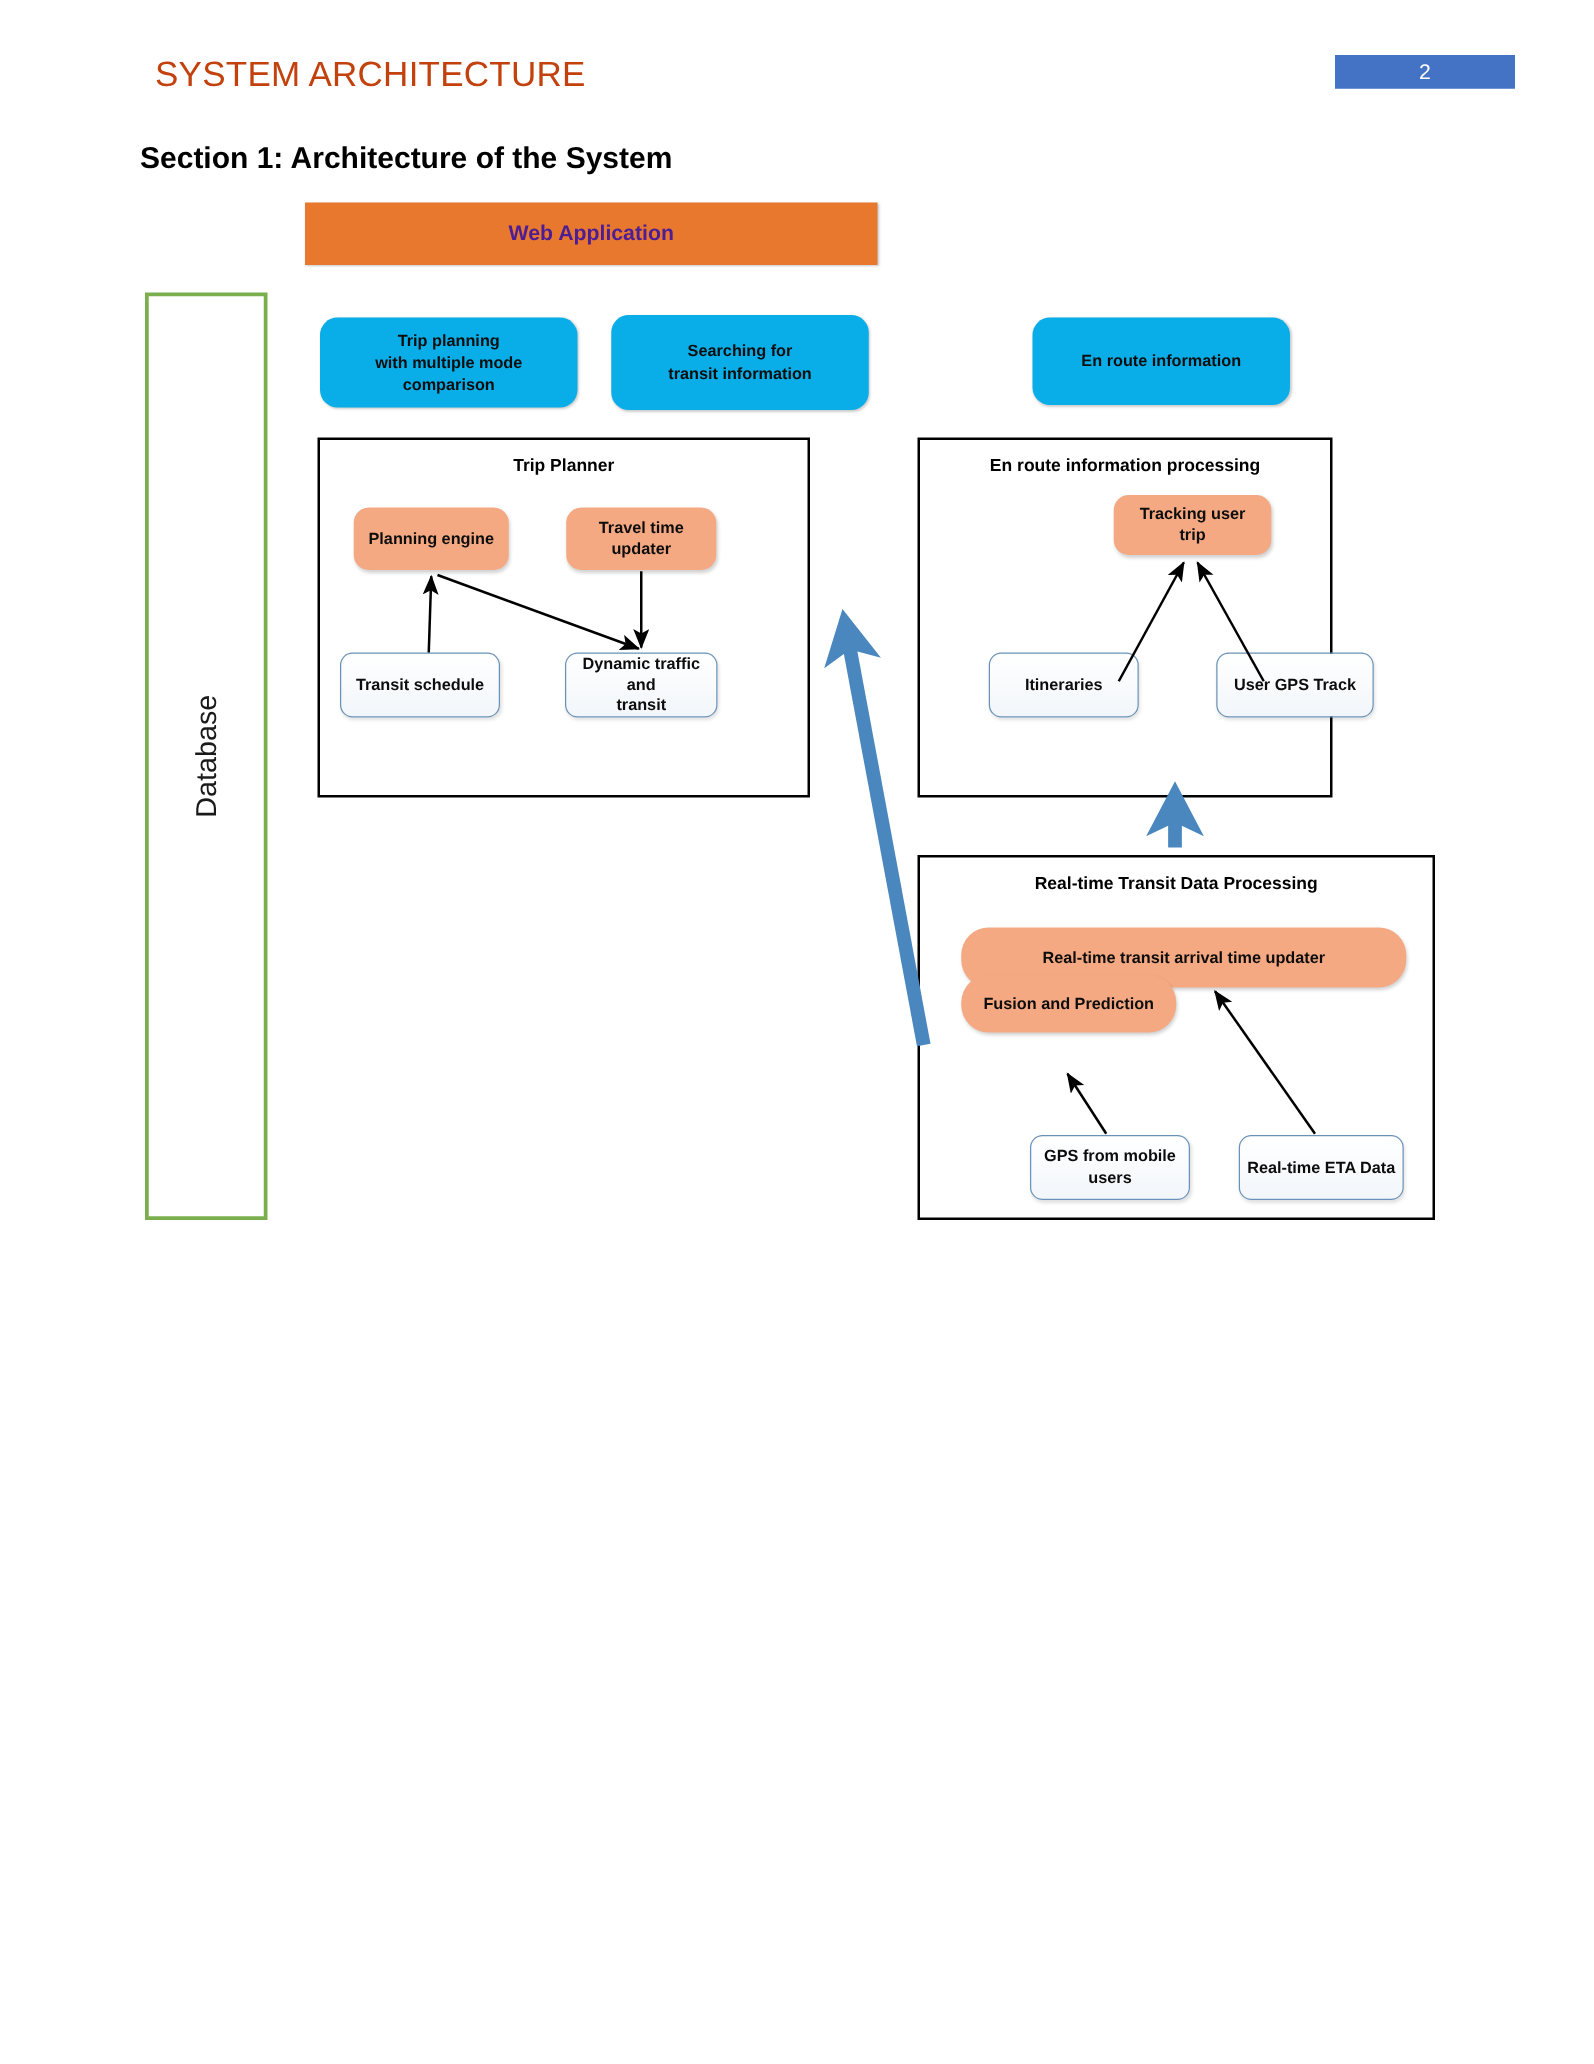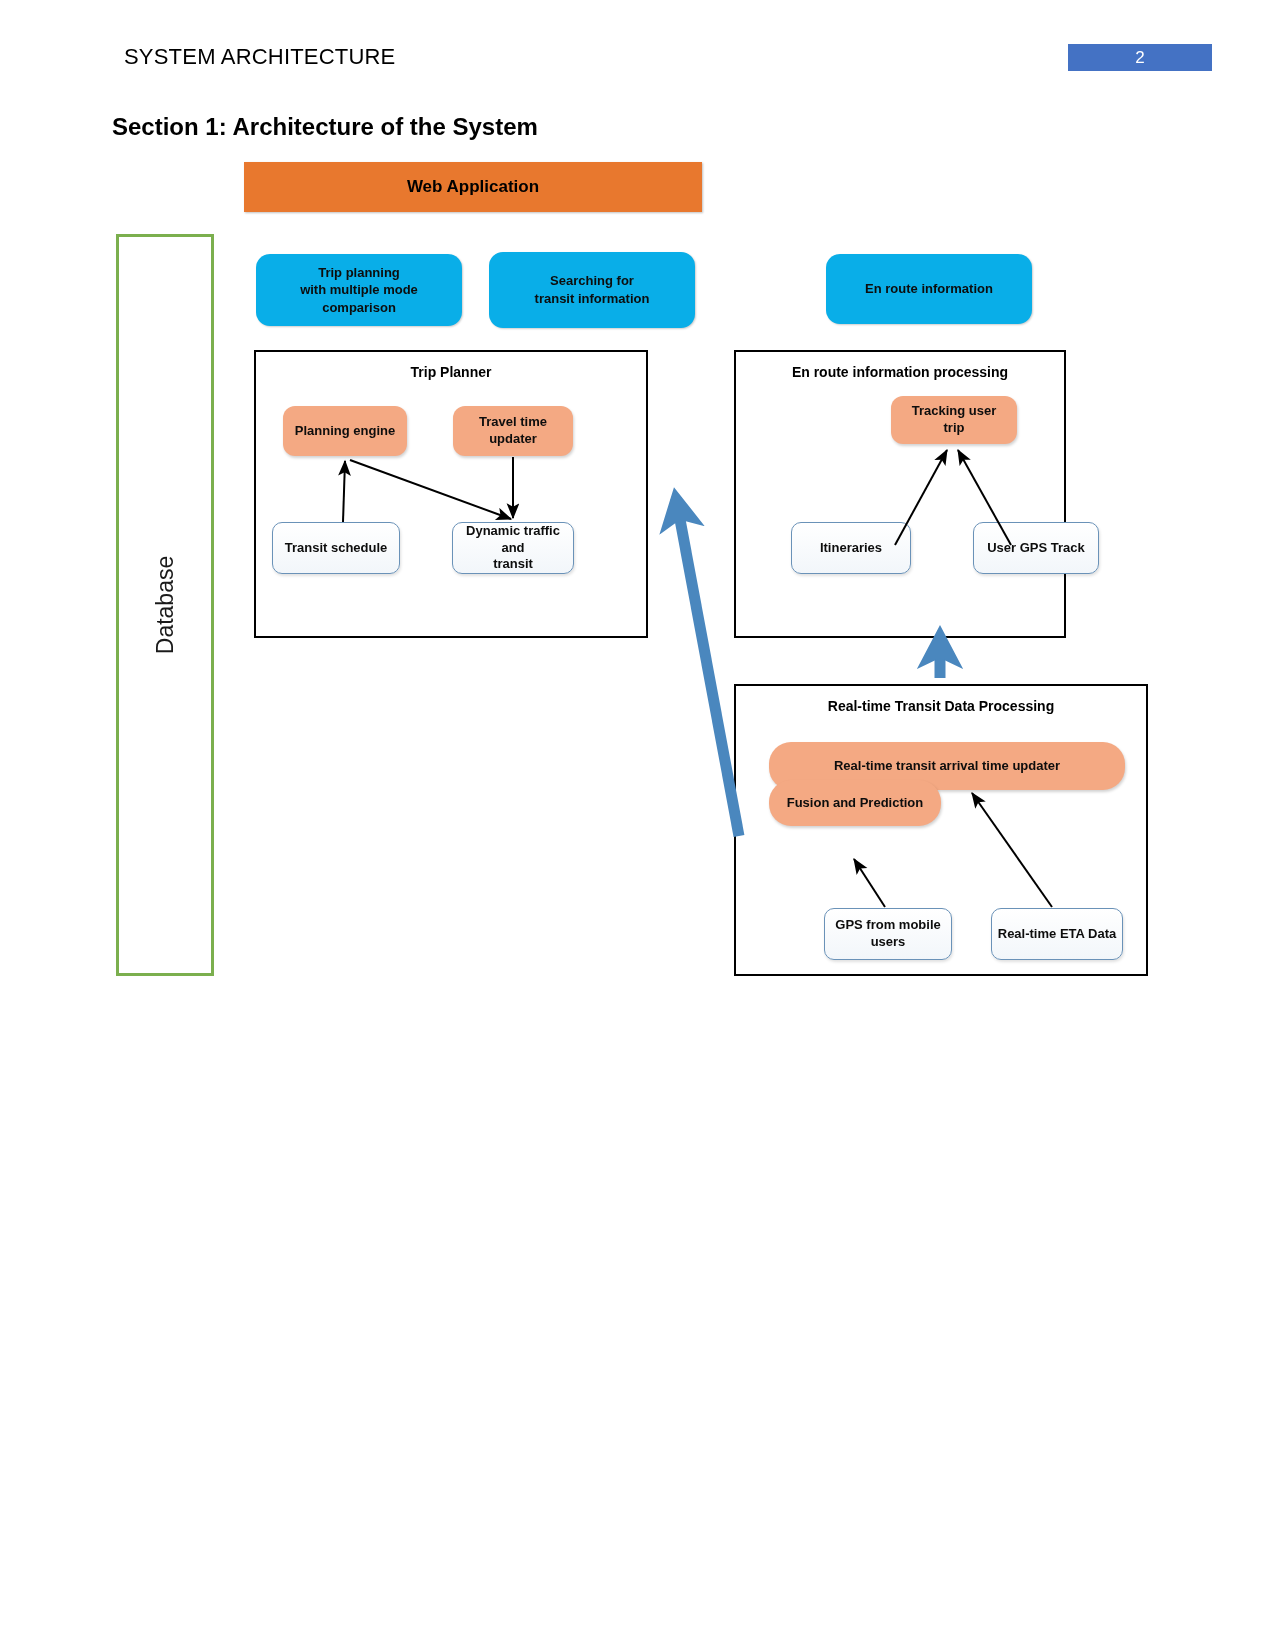--- a/index.html
+++ b/index.html
@@ -17,23 +17,23 @@
     height: 1651px;
     background: #ffffff;
     overflow: hidden;
   }
 
   
   .running-head {
     position: absolute;
     left: 124px;
     top: 44px;
-    font-size: 22px;
+    font-size: 28px;
     letter-spacing: 0.2px;
-    color: #000000;
+    color: #c2410c;
     white-space: nowrap;
   }
   .page-badge {
     position: absolute;
     left: 1068px;
     top: 44px;
     width: 144px;
     height: 27px;
     background: #4472C4;
     color: #ffffff;
@@ -49,21 +49,21 @@
     font-size: 24px;
     font-weight: bold;
     color: #000000;
     white-space: nowrap;
   }
 
   
   .band {
     position: absolute;
     background: #E8782E;
-    color: #000000;
+    color: #4c1d95;
     font-size: 17px;
     font-weight: bold;
     display: flex;
     align-items: center;
     justify-content: center;
     box-shadow: 1px 1px 2px rgba(0,0,0,0.25);
     text-align: center;
   }
   .pill-blue {
     position: absolute;

